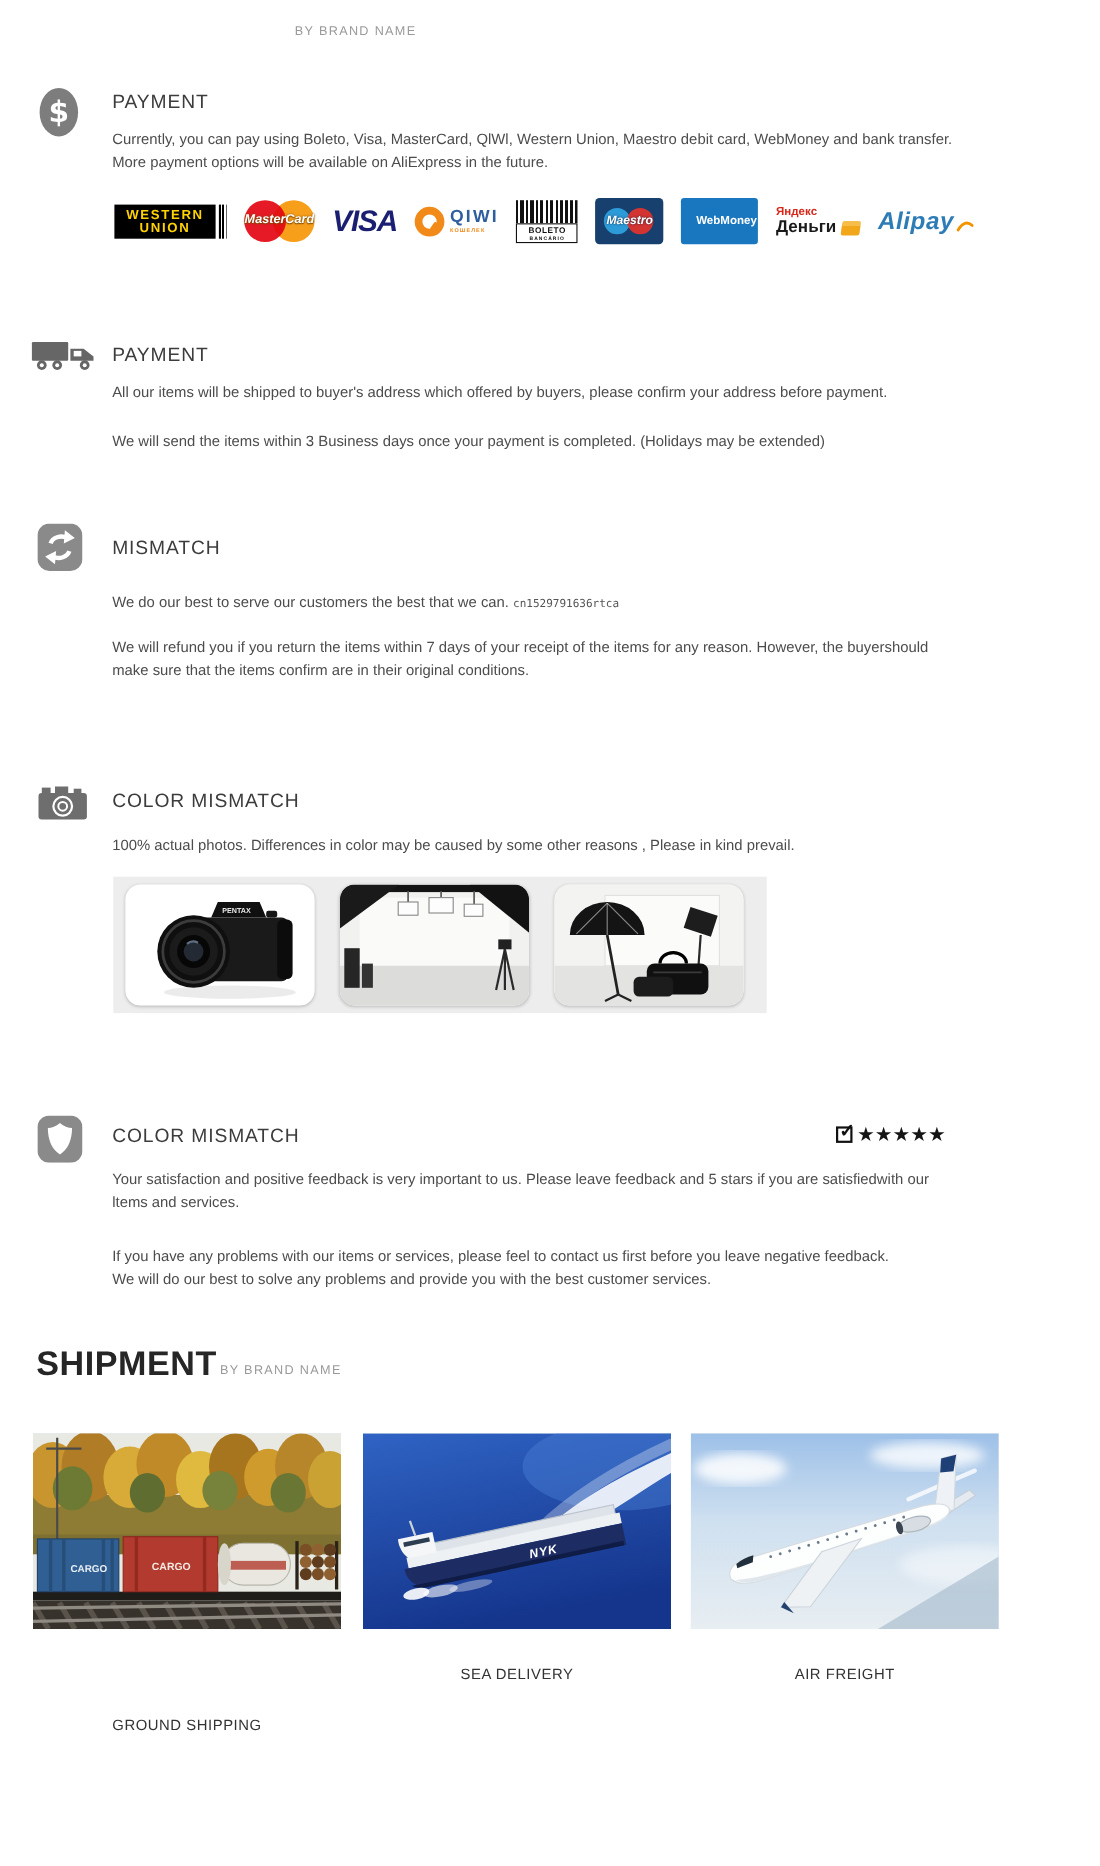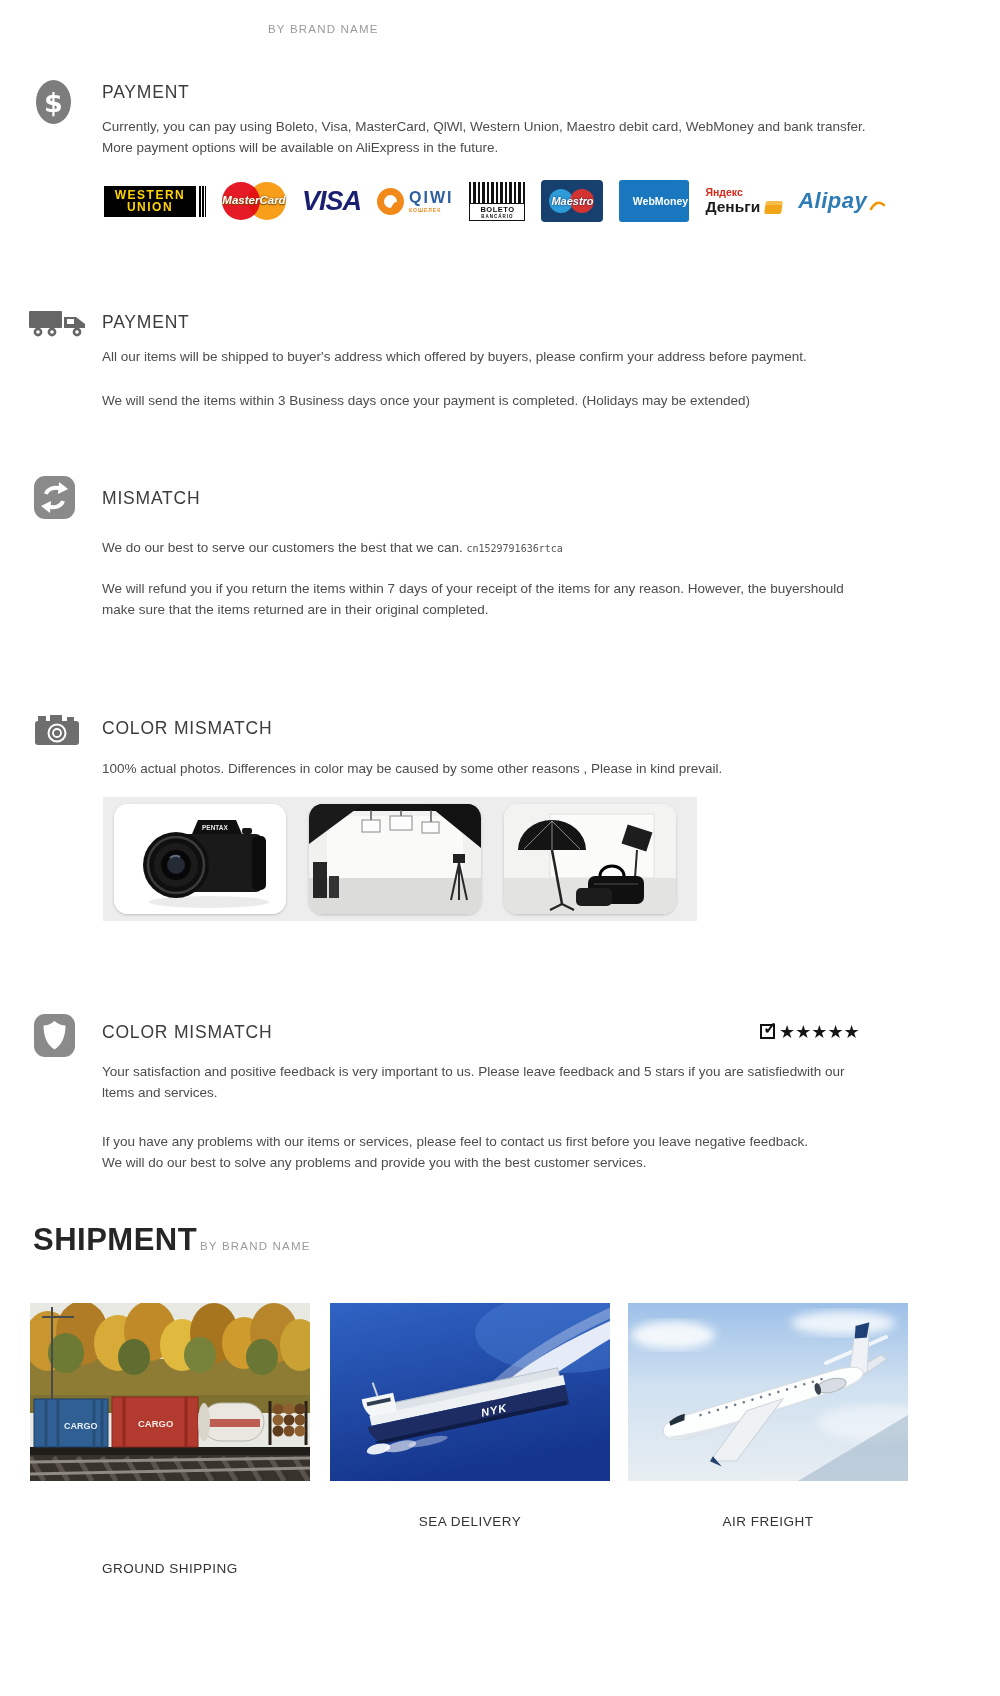--- a/index.html
+++ b/index.html
@@ -175,21 +175,21 @@
     <path d="M29 25 A 10 8 0 0 1 14 30" stroke="#fff" stroke-width="4" fill="none"></path>
     <polygon points="16,37 7,30 17,25" fill="#fff"></polygon>
   </svg>
   <div class="abs sec-title" style="left:102px; top:488px;">MISMATCH</div>
   <div class="abs body-text" style="left:102px; top:537px; width:840px;">
     <span style="display:inline;">We do our best to serve our customers the best that we can.</span>
     <span class="watermark">cn1529791636rtca</span>
   </div>
   <div class="abs body-text" style="left:102px; top:578px; width:840px;">
     <span>We will refund you if you return the items within 7 days of your receipt of the items for any reason. However, the buyershould</span>
-    <span>make sure that the items returned are in their original completed.</span>
+    <span>make sure that the items confirm are in their original conditions.</span>
   </div>
 
   <svg class="abs" style="left:34px; top:712px;" width="46" height="34" viewBox="0 0 46 34">
     <rect x="1" y="9" width="44" height="24" rx="3" fill="#6e6e6e"></rect>
     <rect x="4" y="4" width="8" height="6" fill="#6e6e6e"></rect>
     <rect x="16" y="3" width="12" height="7" fill="#6e6e6e"></rect>
     <rect x="33" y="5" width="7" height="5" fill="#6e6e6e"></rect>
     <circle cx="23" cy="21" r="8.5" stroke="#fff" stroke-width="2" fill="none"></circle>
     <circle cx="23" cy="21" r="4" stroke="#fff" stroke-width="1.8" fill="none"></circle>
   </svg>

